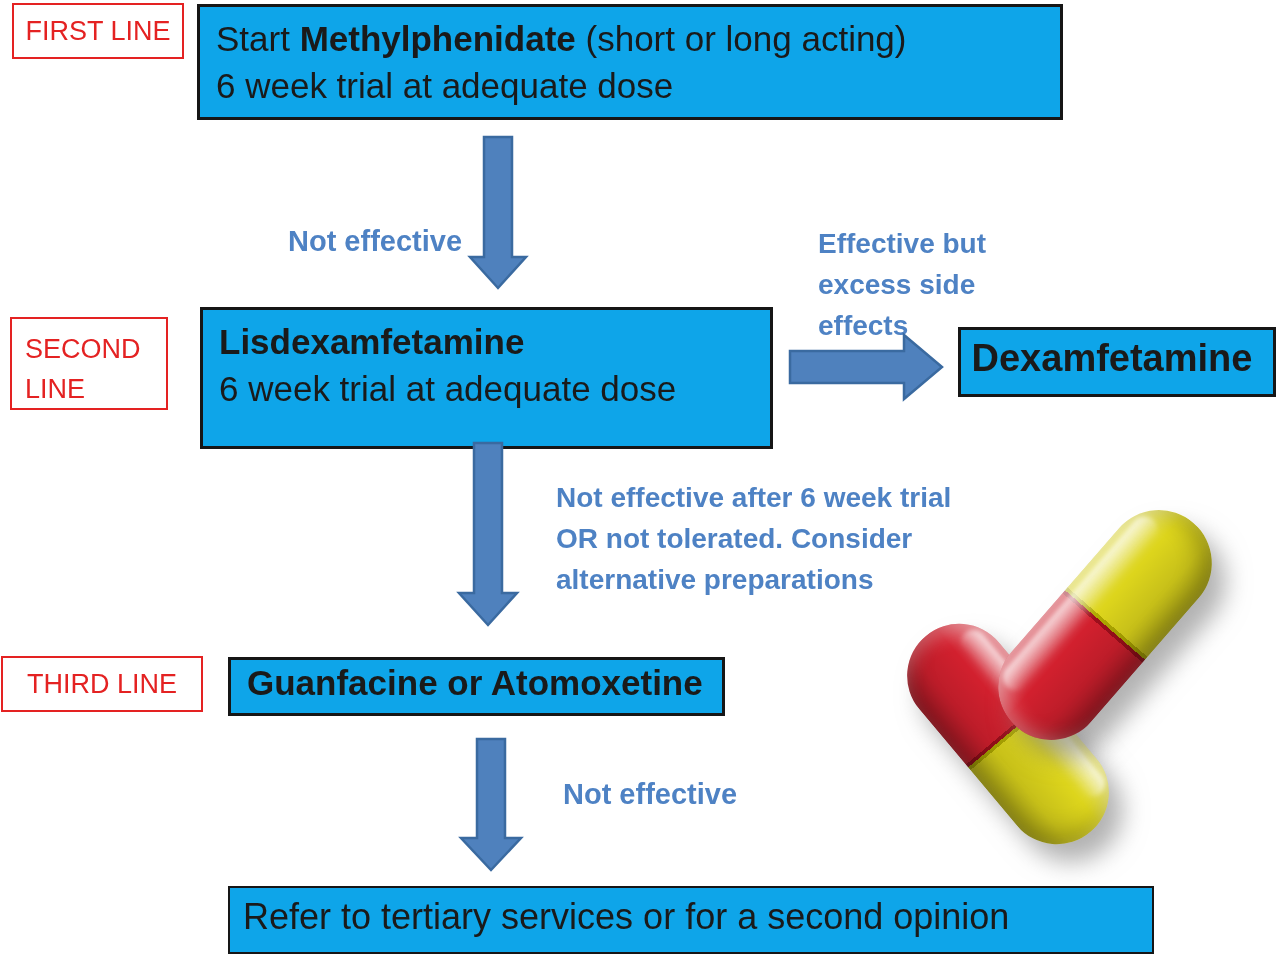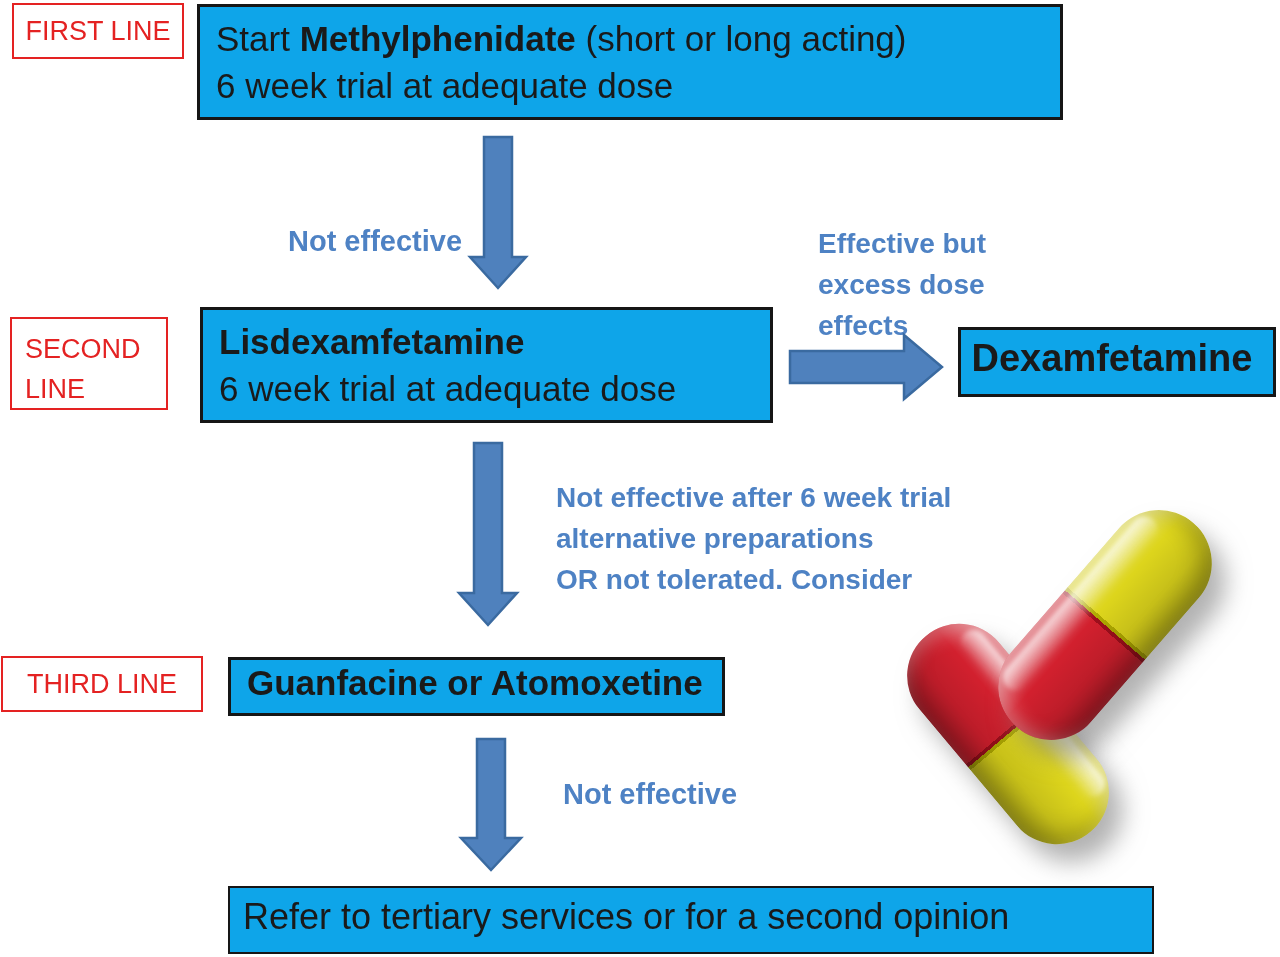--- a/index.html
+++ b/index.html
@@ -75,49 +75,49 @@
   </div>
 
   <svg class="arrow abs" style="left:470px;top:137px;" width="56" height="152" viewBox="0 0 56 152">
     <polygon points="14,0 42,0 42,120 56,120 28,151 0,120 14,120"></polygon>
   </svg>
 
   <div class="abs blue-note" style="left:288px;top:221px;font-size:29px;">Not effective</div>
 
   <div class="abs blue-note" style="left:818px;top:190px;margin-top:33px;">
     <span class="line">Effective but</span>
-    <span class="line">excess dose</span>
+    <span class="line">excess side</span>
     <span class="line">effects</span>
   </div>
 
   <div class="abs stage-label padded" style="left:10px;top:307px;width:158px;height:93px;box-sizing:border-box;line-height:40px;">
     <span>SECOND LINE</span>
   </div>
 
-  <div class="abs flow-box" style="left:200px;top:307px;width:573px;height:116px;">
+  <div class="abs flow-box" style="left:200px;top:307px;width:573px;height:142px;">
     <div class="bold">Lisdexamfetamine</div>
     <div>6 week trial at adequate dose</div>
   </div>
 
   <svg class="arrow abs" style="left:790px;top:335px;" width="152" height="64" viewBox="0 0 152 64">
     <polygon points="0,16 114,16 114,0 152,32 114,64 114,48 0,48"></polygon>
   </svg>
 
   <div class="abs flow-box vcenter hcenter" style="left:952px;top:327px;width:318px;height:70px;display:flex;font-size:38px;">
     <span class="bold">Dexamfetamine</span>
   </div>
 
   <svg class="arrow abs" style="left:459px;top:443px;" width="58" height="182" viewBox="0 0 58 182">
     <polygon points="15,0 43,0 43,150 58,150 29,182 0,150 15,150"></polygon>
   </svg>
 
   <div class="abs blue-note" style="left:556px;top:477px;">
     <span class="line">Not effective after 6 week trial</span>
+    <span class="line">OR not tolerated. Consider</span>
     <span class="line">alternative preparations</span>
-    <span class="line">OR not tolerated. Consider</span>
   </div>
 
   <div class="abs stage-label center" style="left:1px;top:656px;width:198px;height:52px;">
     <span>THIRD LINE</span>
   </div>
 
   <div class="abs flow-box vcenter" style="left:222px;top:657px;width:497px;height:59px;">
     <span class="bold">Guanfacine or Atomoxetine</span>
   </div>
 

